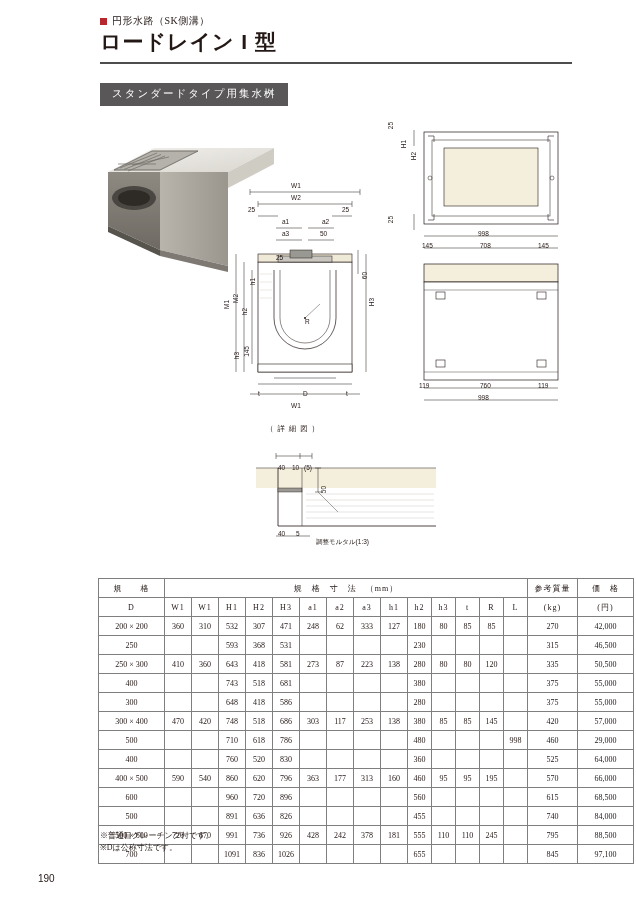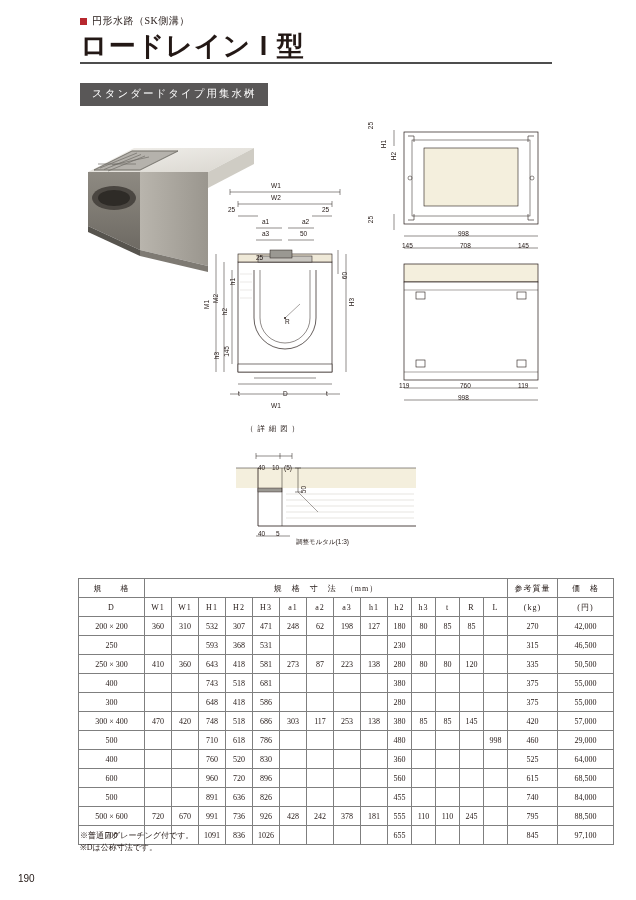--- a/index.html
+++ b/index.html
@@ -5,32 +5,32 @@
   * { box-sizing: border-box; }
   html, body { margin:0; padding:0; }
   body {
     width: 636px; height: 900px;
     background: #ffffff;
     font-family: "Liberation Serif", serif;
     color: #231815;
     position: relative;
     overflow: hidden;
   }
-  .page { position:absolute; inset:0; }
+  .page { position:absolute; inset:0;margin-left:20px; }
 
   
   .cat-line {
     position:absolute; left:80px; top:14px;
     font-size:10px; letter-spacing:0.5px;
     display:flex; align-items:center; gap:5px;
   }
   .cat-sq { width:7px; height:7px; background:#b7282e; display:inline-block; }
   .main-title {
     position:absolute; left:80px; top:28px;
-    font-size:27px; font-weight:bold; letter-spacing:1px;
+    font-size:21px; font-weight:bold; letter-spacing:1px;
     font-family:"Liberation Sans", sans-serif;
   }
   .title-rule {
     position:absolute; left:80px; top:62px; width:472px; height:2px;
     background:#4d4d4d;
   }
   .sub-chip {
     position:absolute; left:80px; top:83px;
     background:#595757; color:#fff;
     font-size:10.5px; letter-spacing:2px;
@@ -373,21 +373,21 @@
     <tbody id="tbody">
         <tr>
           <td class="w-d">200 × 200</td>
           <td class="w-n">360</td>
           <td class="w-n">310</td>
           <td class="w-n">532</td>
           <td class="w-n">307</td>
           <td class="w-n">471</td>
           <td class="w-n">248</td>
           <td class="w-n">62</td>
-          <td class="w-n">198</td>
+          <td class="w-n">333</td>
           <td class="w-n">127</td>
           <td class="w-n2">180</td>
           <td class="w-n2">80</td>
           <td class="w-n2">85</td>
           <td class="w-n2">85</td>
           <td class="w-n2"></td>
           <td class="w-kg right">270</td>
           <td class="w-pr right">42,000</td>
         </tr>
         <tr>
@@ -517,20 +517,39 @@
           <td class="w-n"></td>
           <td class="w-n2">360</td>
           <td class="w-n2"></td>
           <td class="w-n2"></td>
           <td class="w-n2"></td>
           <td class="w-n2"></td>
           <td class="w-kg right">525</td>
           <td class="w-pr right">64,000</td>
         </tr>
         <tr>
+          <td class="w-d">400 × 500</td>
+          <td class="w-n">590</td>
+          <td class="w-n">540</td>
+          <td class="w-n">860</td>
+          <td class="w-n">620</td>
+          <td class="w-n">796</td>
+          <td class="w-n">363</td>
+          <td class="w-n">177</td>
+          <td class="w-n">313</td>
+          <td class="w-n">160</td>
+          <td class="w-n2">460</td>
+          <td class="w-n2">95</td>
+          <td class="w-n2">95</td>
+          <td class="w-n2">195</td>
+          <td class="w-n2"></td>
+          <td class="w-kg right">570</td>
+          <td class="w-pr right">66,000</td>
+        </tr>
+        <tr>
           <td class="w-d">600</td>
           <td class="w-n"></td>
           <td class="w-n"></td>
           <td class="w-n">960</td>
           <td class="w-n">720</td>
           <td class="w-n">896</td>
           <td class="w-n"></td>
           <td class="w-n"></td>
           <td class="w-n"></td>
           <td class="w-n"></td>

